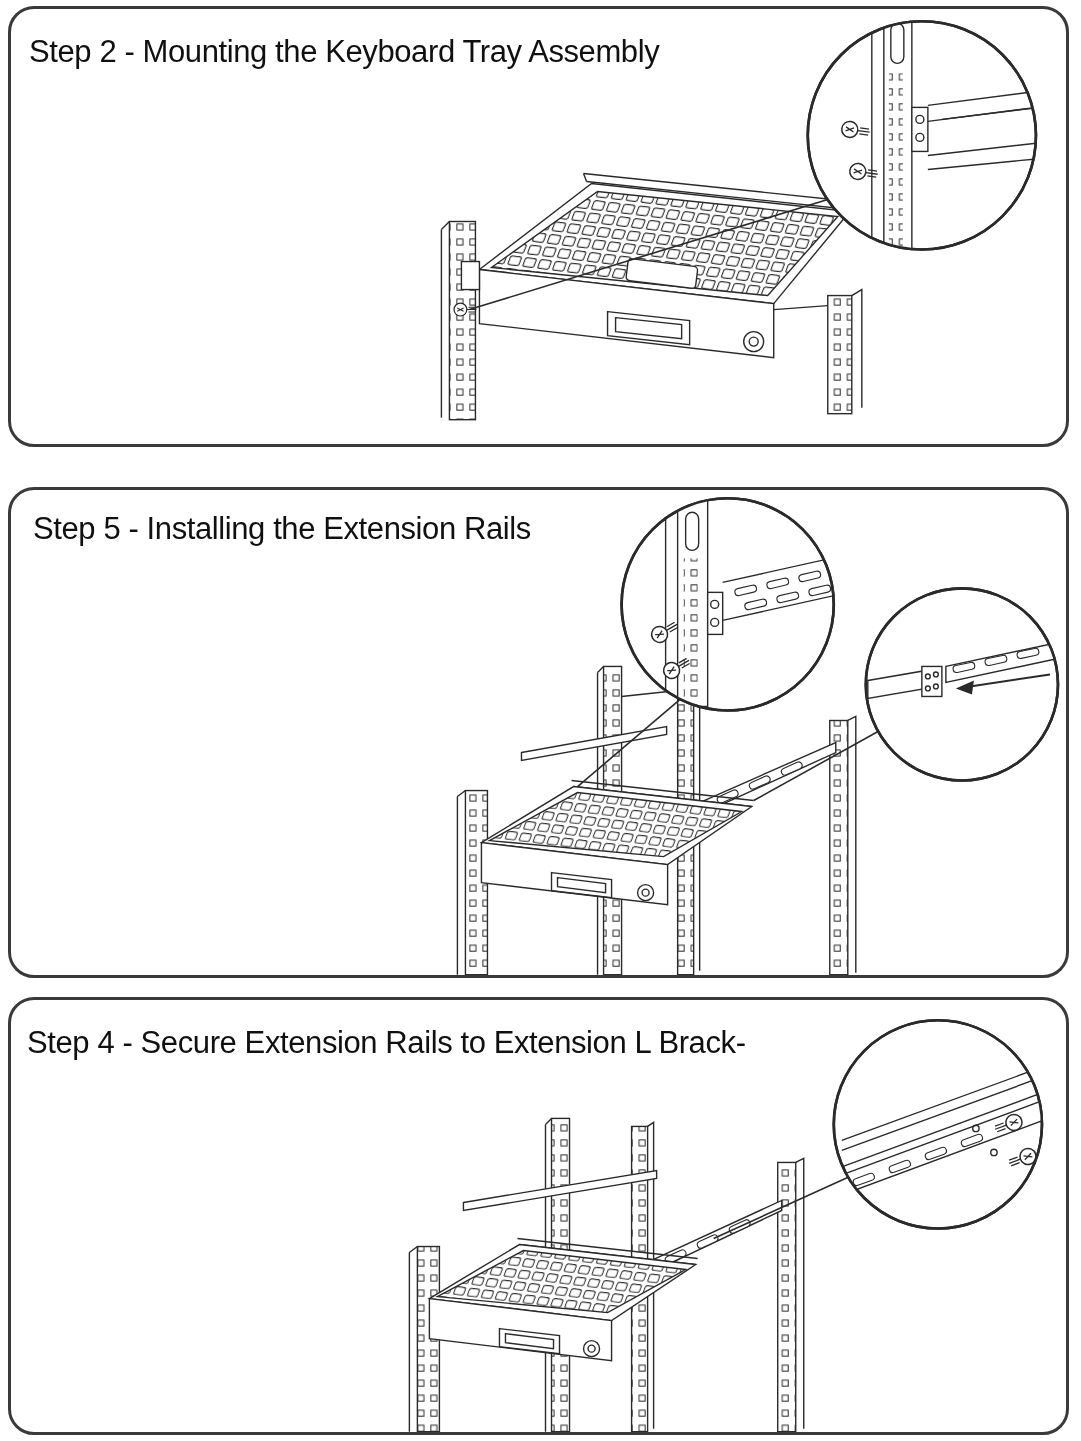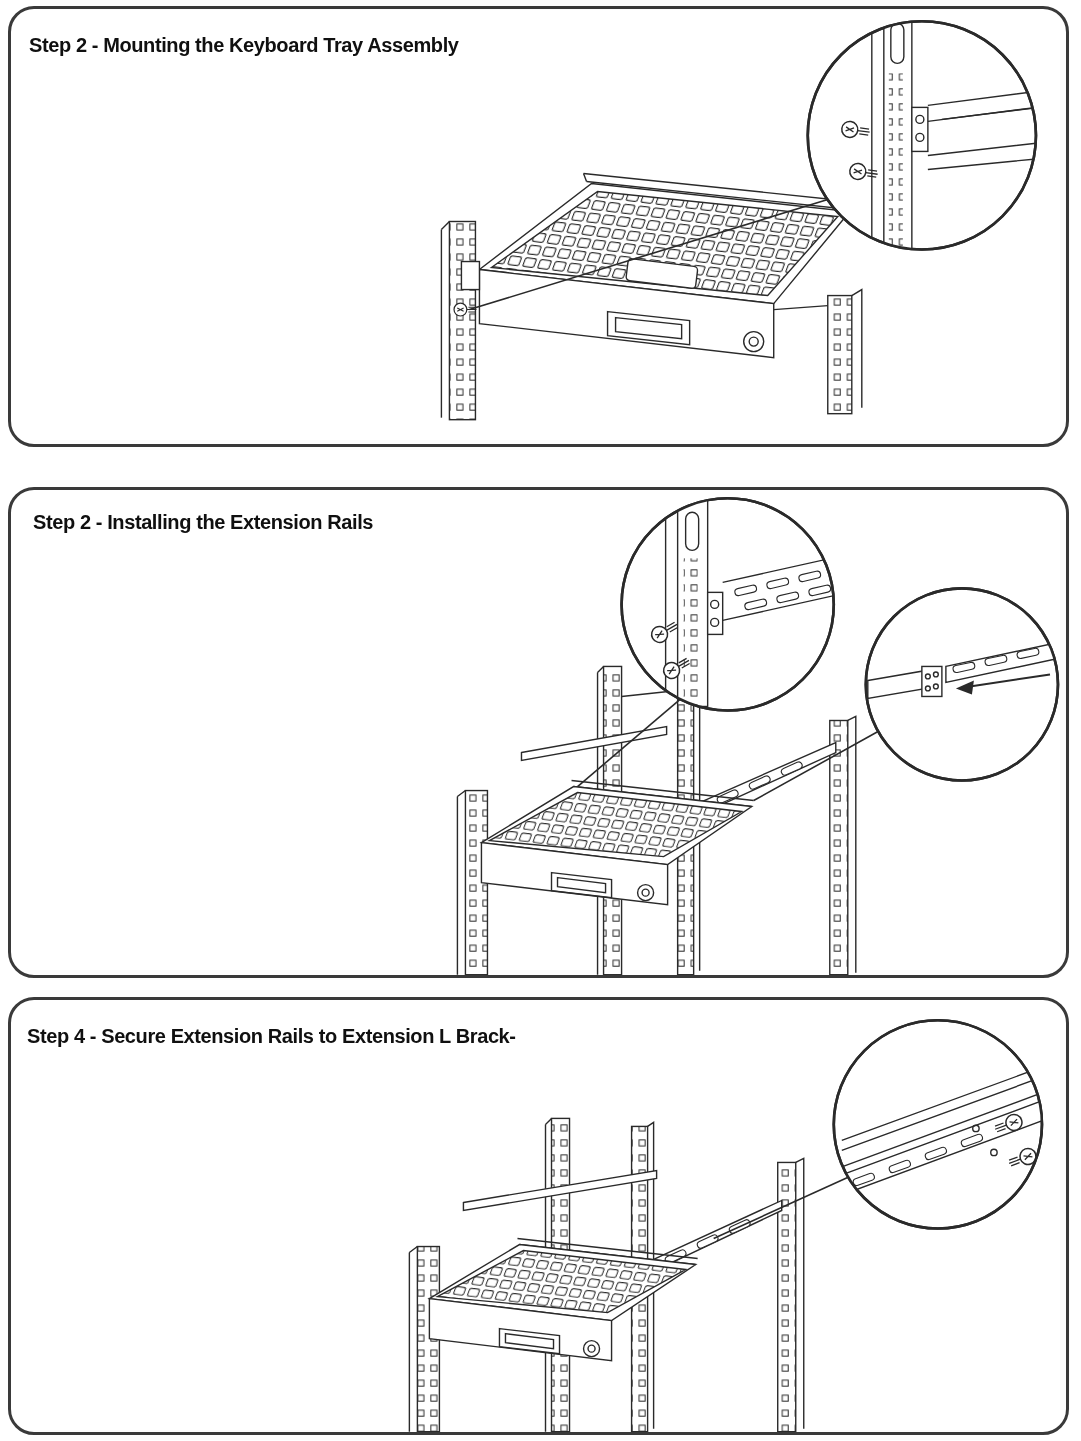--- a/index.html
+++ b/index.html
@@ -3,21 +3,21 @@
 <meta charset="utf-8">
 <style>
   html,body{margin:0;padding:0;background:#ffffff;}
   .page{position:relative;width:1081px;height:1441px;background:#ffffff;overflow:hidden;
         font-family:"Liberation Sans", sans-serif;}
   .panel{position:absolute;left:8px;width:1061px;border:3.5px solid #3a3a3a;border-radius:26px;
          background:#ffffff;box-sizing:border-box;}
   #panel-step2{top:6px;height:441px;}
   #panel-step3{top:487px;height:491px;}
   #panel-step4{top:997px;height:438px;padding-left:40px;}
-  .panel-title{position:absolute;font-weight:700;color:#101010;font-size:20px;
+  .panel-title{position:absolute;font-weight:400;color:#101010;font-size:31px;
                letter-spacing:-0.4px;line-height:1.22;z-index:3;}
   #panel-step2 .panel-title{left:18px;top:24px;}
   #panel-step3 .panel-title{left:22px;top:20px;}
   #panel-step4 .panel-title{left:16px;top:24px;}
   .illustration{position:absolute;left:0;top:0;width:100%;height:100%;z-index:1;}
 </style>
 </head>
 <body>
 
 <div class="page">
@@ -94,21 +94,21 @@
             <use href="#screw1" transform="translate(846,162) rotate(8)"></use>
           </g>
           <circle cx="910" cy="126" r="114" fill="none" stroke-width="2.6"></circle>
         </g>
       </g>
     </svg>
   </section>
 
   <section class="panel" id="panel-step3">
     <div class="panel-title">
-      <div>Step 2 - Installing the Extension Rails</div>
+      <div>Step 5 - Installing the Extension Rails</div>
     </div>
     <svg class="illustration" viewBox="0 0 1054 484" width="1054" height="484">
       <defs>
         <pattern id="holes2" patternUnits="userSpaceOnUse" width="13" height="15">
           <rect x="3.5" y="4.5" width="6" height="6" fill="none" stroke="#2a2a2a" stroke-width="1"></rect>
         </pattern>
         <pattern id="keys2" patternUnits="userSpaceOnUse" width="14" height="12" patternTransform="rotate(7) skewX(-14)">
           <rect x="1.5" y="1.5" width="10" height="8" rx="2" fill="#ffffff" stroke="#2a2a2a" stroke-width="1"></rect>
         </pattern>
         <clipPath id="clip2a">

